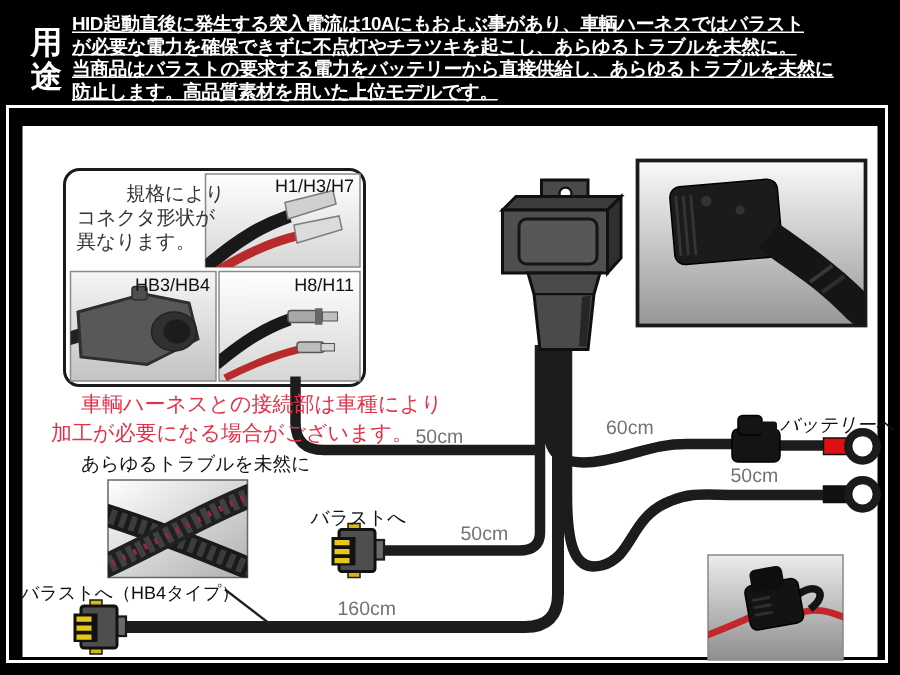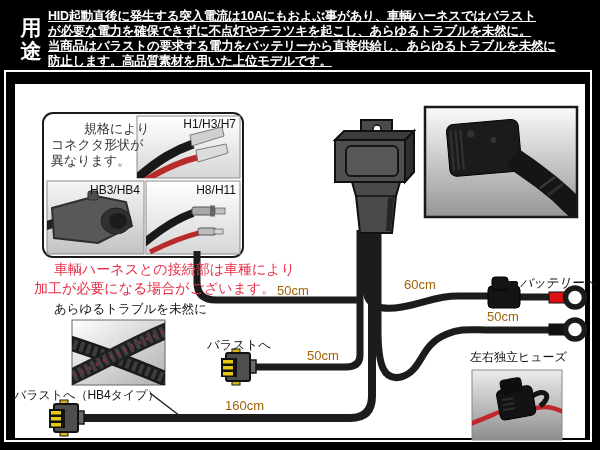--- a/index.html
+++ b/index.html
@@ -7,21 +7,21 @@
     position:relative;width:600px;height:450px;background:#000;overflow:hidden;
     font-family:"Liberation Sans","DejaVu Sans",sans-serif;
   }
   .lbl{position:absolute;white-space:nowrap;color:#1a1a1a;line-height:1.15;}
   .hdr-line{position:absolute;left:48px;color:#fff;font-weight:bold;font-size:12.5px;letter-spacing:-0.3px;white-space:nowrap;text-decoration:underline;}
   .hdr-char{position:absolute;left:15px;width:32px;text-align:center;color:#fff;font-weight:bold;font-size:21px;}
   .frame-line{position:absolute;left:4px;top:70px;width:588px;height:372px;border:2px solid #fff;box-sizing:border-box;}
   .content{position:absolute;left:15px;top:84px;width:570px;height:354px;background:#fff;}
   svg{position:absolute;left:0;top:0;}
   .warn{color:#e43048;font-size:14px;}
-  .cm{font-size:13px;color:#a16207;}
+  .cm{font-size:13px;color:#737373;}
   .jp{font-size:12.5px;color:#111;}
   .photo-lbl{font-size:12px;color:#111;text-align:right;}
 </style>
 </head>
 <body>
 
 <div class="canvas">
 
   <div>
     <div class="hdr-char" style="top:14px;">用</div>
@@ -232,18 +232,17 @@
   <div class="lbl cm" style="left:277px;top:284px;">50cm</div>
   <div class="lbl cm" style="left:404px;top:278px;">60cm</div>
   <div class="lbl jp" style="left:520px;top:276px;font-style:italic;">バッテリーへ</div>
   <div class="lbl cm" style="left:487px;top:310px;">50cm</div>
 
   <div class="lbl jp" style="left:54px;top:302px;">あらゆるトラブルを未然に</div>
 
   <div class="lbl jp" style="left:207px;top:338px;">バラストへ</div>
   <div class="lbl cm" style="left:307px;top:349px;">50cm</div>
 
-  <div class="lbl jp" style="left:470px;top:351px;font-size:12px;">左右独立ヒューズ</div>
 
   <div class="lbl jp" style="left:14px;top:389px;font-size:12px;">バラストへ（HB4タイプ）</div>
   <div class="lbl cm" style="left:225px;top:399px;">160cm</div>
 
 </div>
 
 </body></html>

